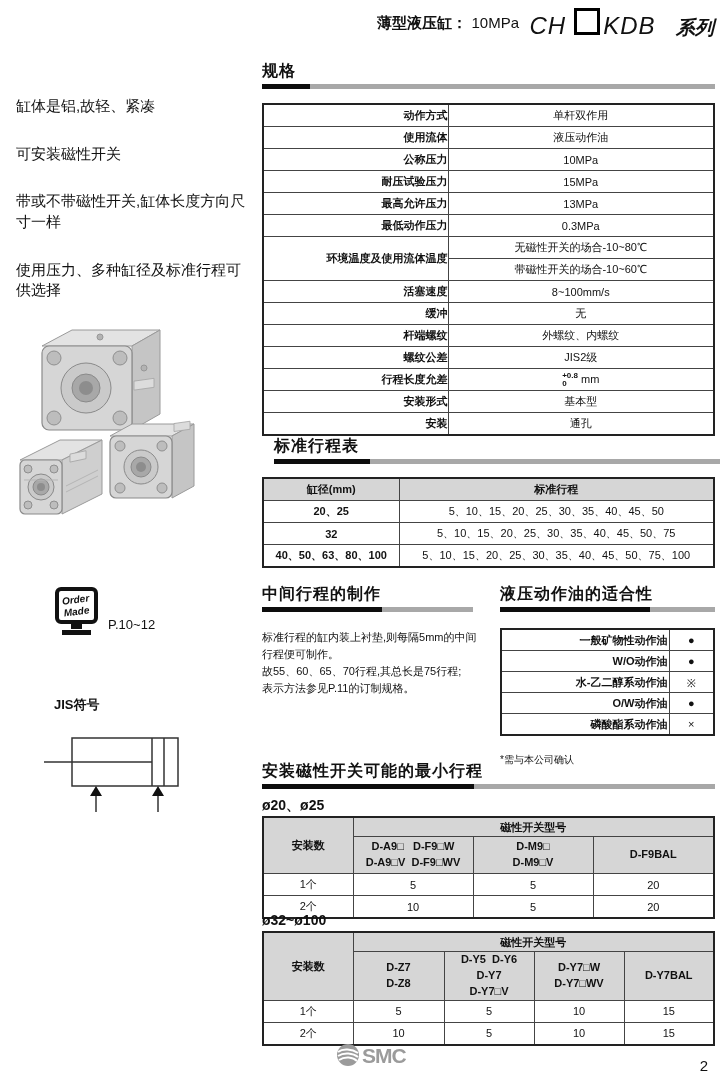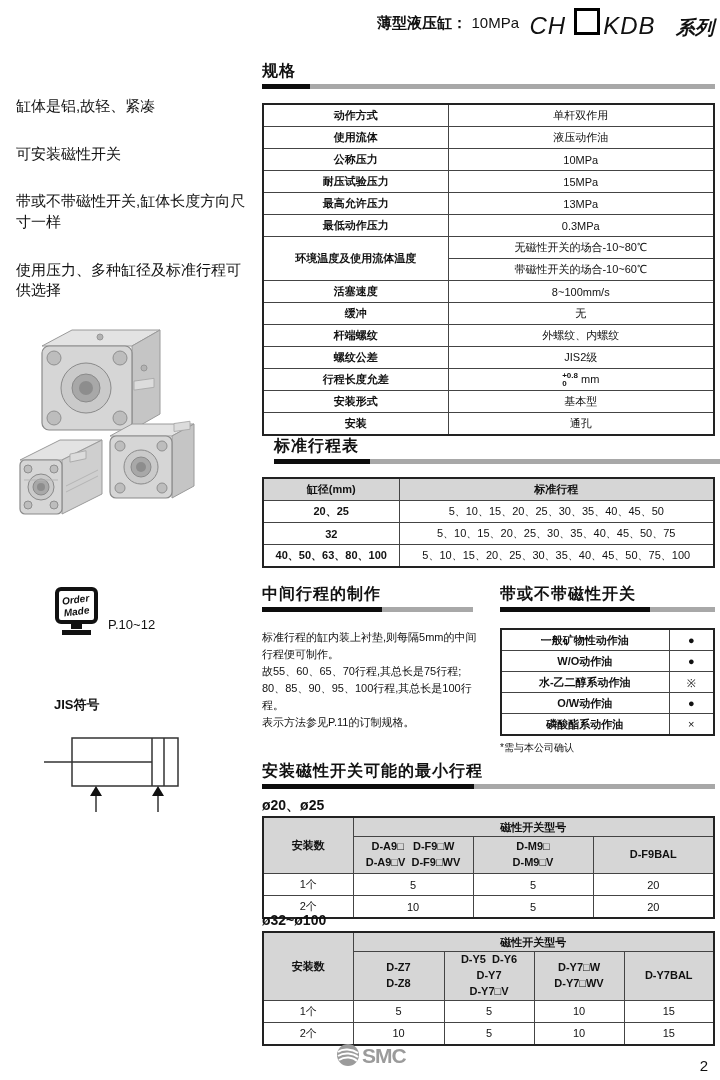--- a/index.html
+++ b/index.html
@@ -28,35 +28,35 @@
   .sec{position:absolute;left:262px;width:453px;}
   .sec-title{font-size:16px;font-weight:bold;letter-spacing:1px;line-height:1.1;}
   .sec-bar{height:5px;background:#a8a8a8;margin-top:4px;position:relative;}
   .sec-bar i{position:absolute;left:0;top:0;height:5px;background:#0d0d0d;display:block;}
   .w48 i{width:48px;} .w92 i{width:96px;} .w118 i{width:120px;} .w148 i{width:150px;} .w205 i{width:212px;}
 
   
   table{border-collapse:collapse;table-layout:fixed;}
   .tbl{width:453px;font-size:11px;border:2px solid #222;}
   .tbl td,.tbl th{border:1px solid #444;padding:0;height:21px;vertical-align:middle;}
-  .lbl{text-align:center;padding-left:16px;font-weight:bold;}
+  .lbl{text-align:right;padding-left:16px;font-weight:bold;}
   .val{text-align:center;}
   .hdr{background:#d6d6d6;text-align:center;font-weight:bold;}
   .tol-stack{display:inline-block;vertical-align:-3px;line-height:1;text-align:left;margin-right:3px;}
   .tol-stack span{display:block;font-size:8px;font-weight:bold;}
 
   
   .inter-text{font-size:11px;line-height:1.55;width:224px;}
   .inter-text div{white-space:normal;}
 
   
   .oil-tbl{width:215px;font-size:11px;border:2px solid #222;}
   .oil-tbl td{border:1px solid #444;height:18px;}
   .oil-tbl .lbl{padding-left:0;}
-  .oil-foot{font-size:10px;margin-top:5px;}
+  .oil-foot{font-size:10px;margin-top:17px;}
 
   
   .cap{font-size:14px;font-weight:bold;}
   .ms td{font-size:11px;}
   .model{font-weight:bold;text-align:center;line-height:1.45;}
   .pre{white-space:pre;}
 
   
   .footer-logo{position:absolute;left:336px;bottom:8px;}
   .page-num{position:absolute;right:12px;bottom:6px;font-size:15px;}
@@ -273,26 +273,25 @@
   <div class="sec" style="top:585px;width:211px;">
     <div class="sec-title">中间行程的制作</div>
     <div class="sec-bar w118">
         <i></i>
       </div>
   </div>
   <div class="sec inter-text" style="top:629px;">
     <div>标准行程的缸内装上衬垫,则每隔5mm的中间</div>
     <div>行程便可制作。</div>
     <div>故55、60、65、70行程,其总长是75行程;</div>
-    <div>80、85、90、95、100行程,其总长是100行程。</div>
     <div>表示方法参见P.11的订制规格。</div>
   </div>
 
   <div class="sec" style="top:585px;left:500px;width:215px;">
-    <div class="sec-title">带或不带磁性开关</div>
+    <div class="sec-title">液压动作油的适合性</div>
     <div class="sec-bar w148">
         <i></i>
       </div>
   </div>
   <div class="sec" style="top:628px;left:500px;width:215px;">
     <table class="oil-tbl">
       <colgroup>
           <col style="width:168px">
           <col>
         </colgroup>

